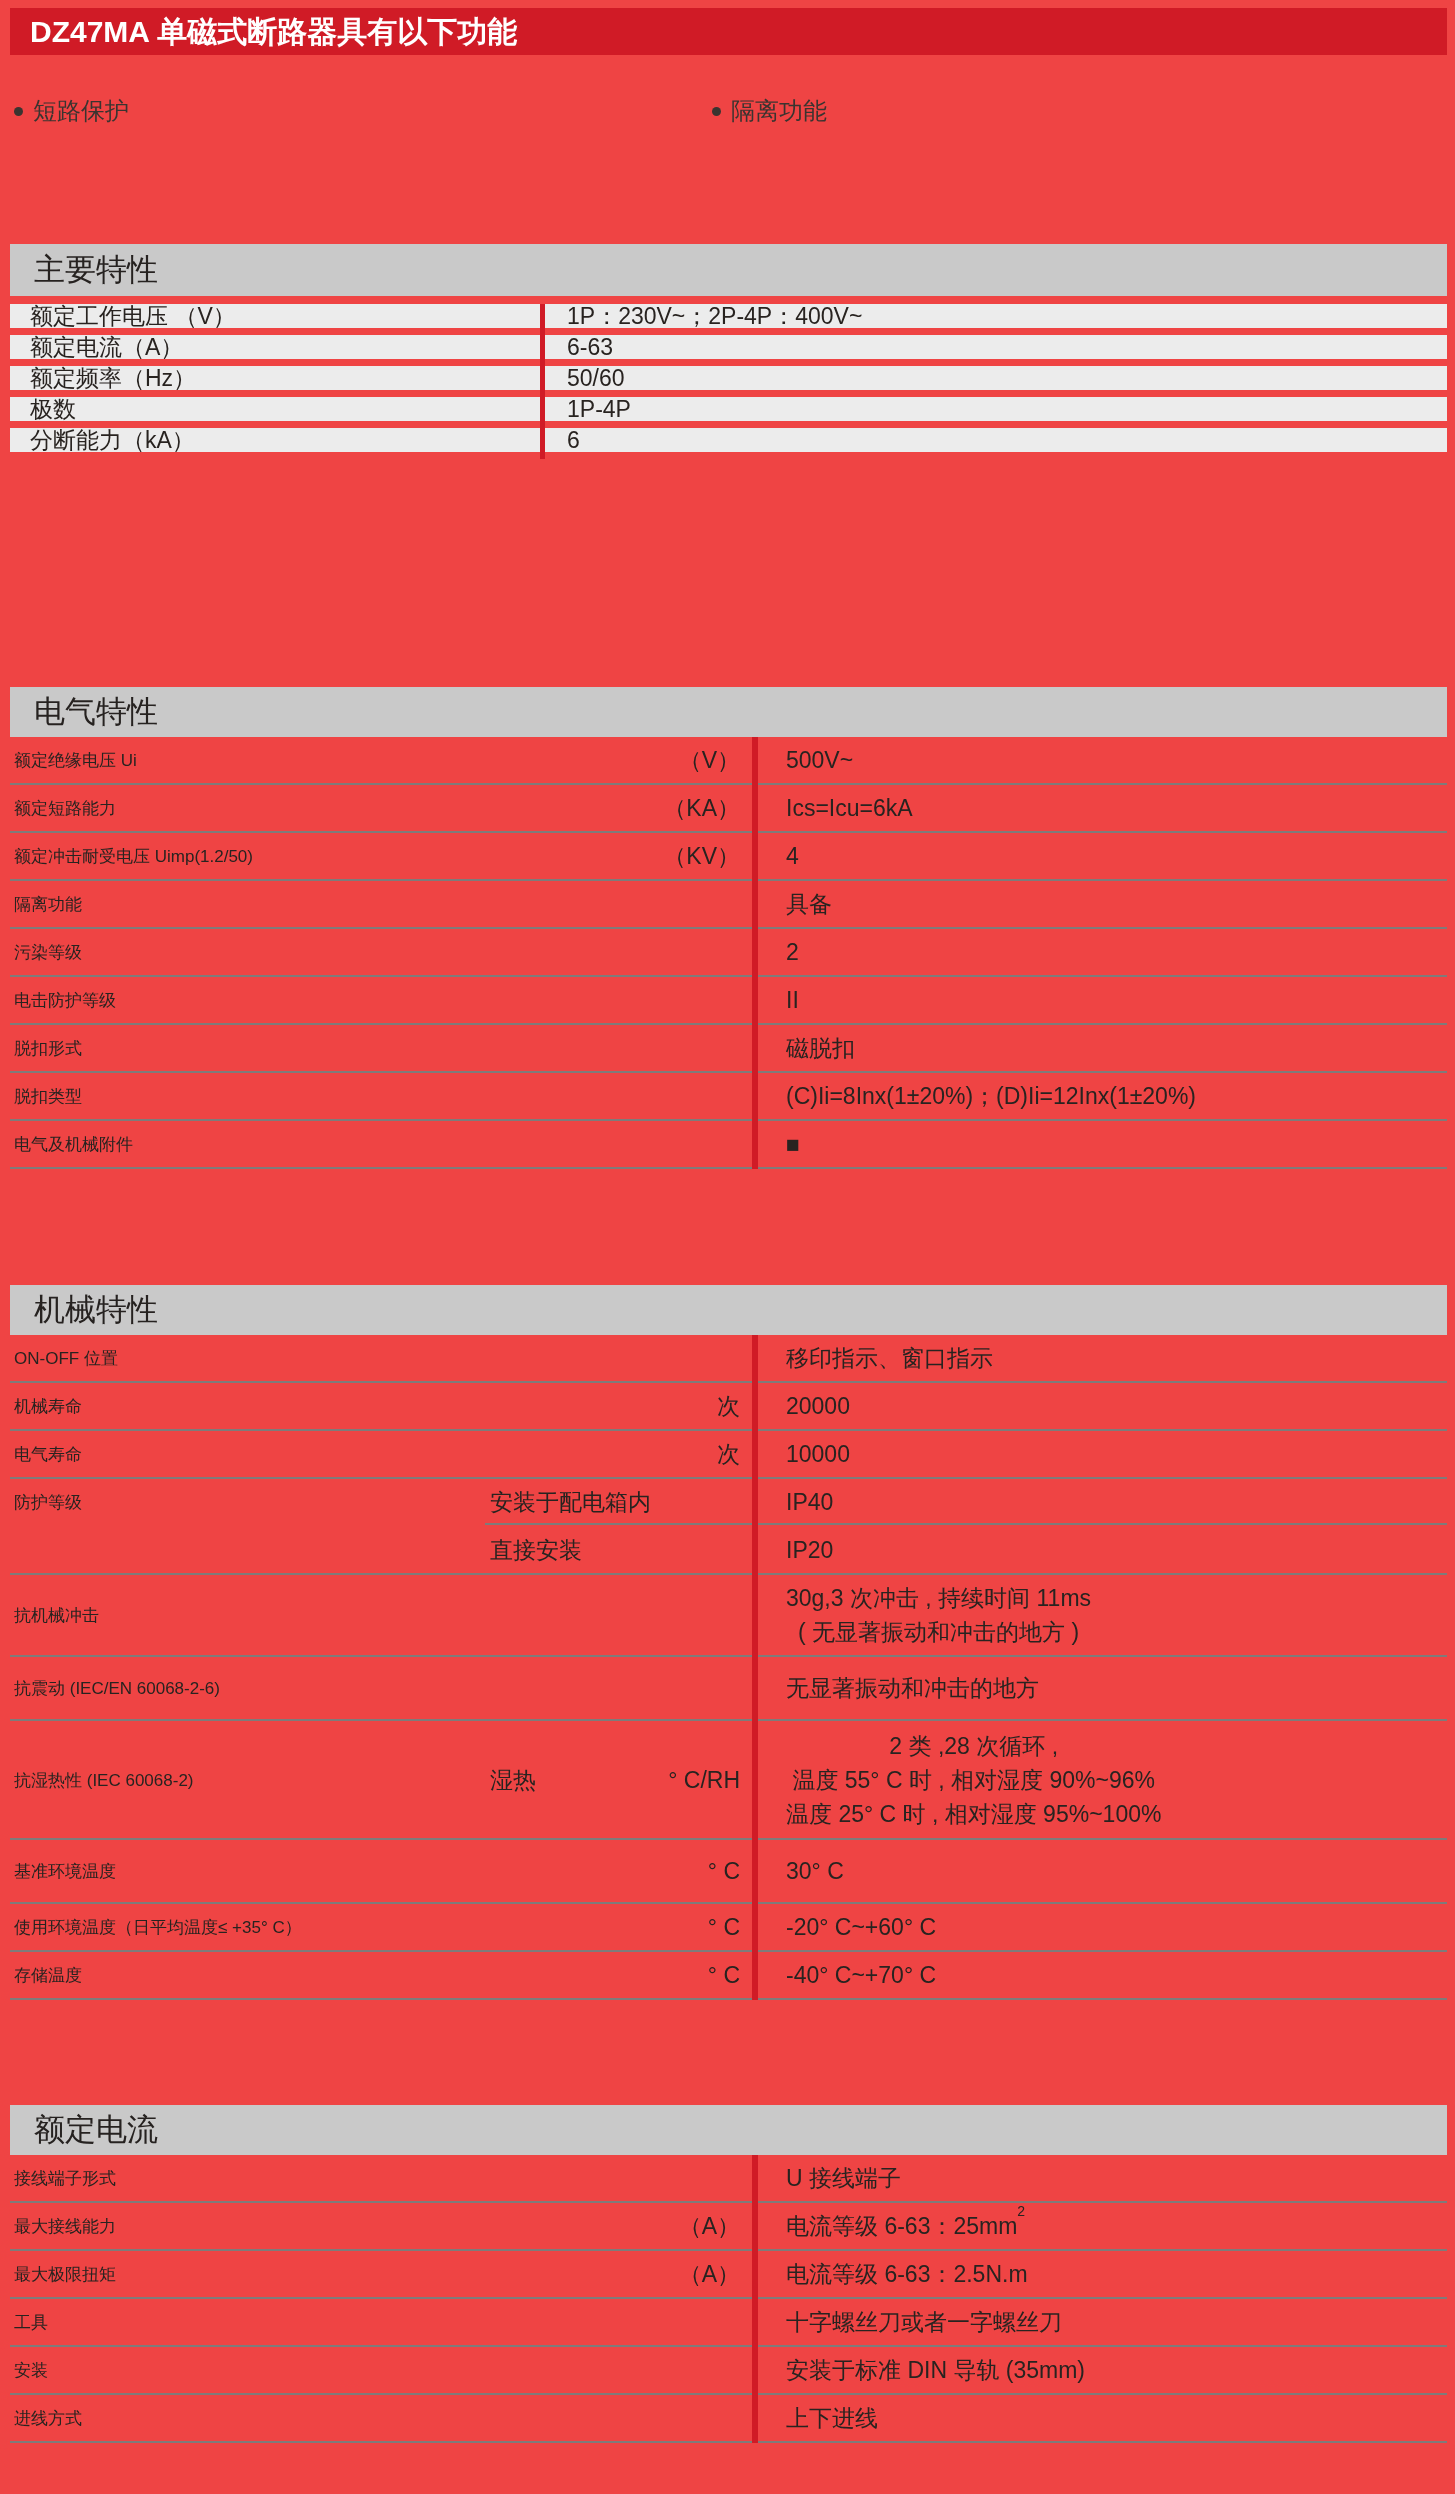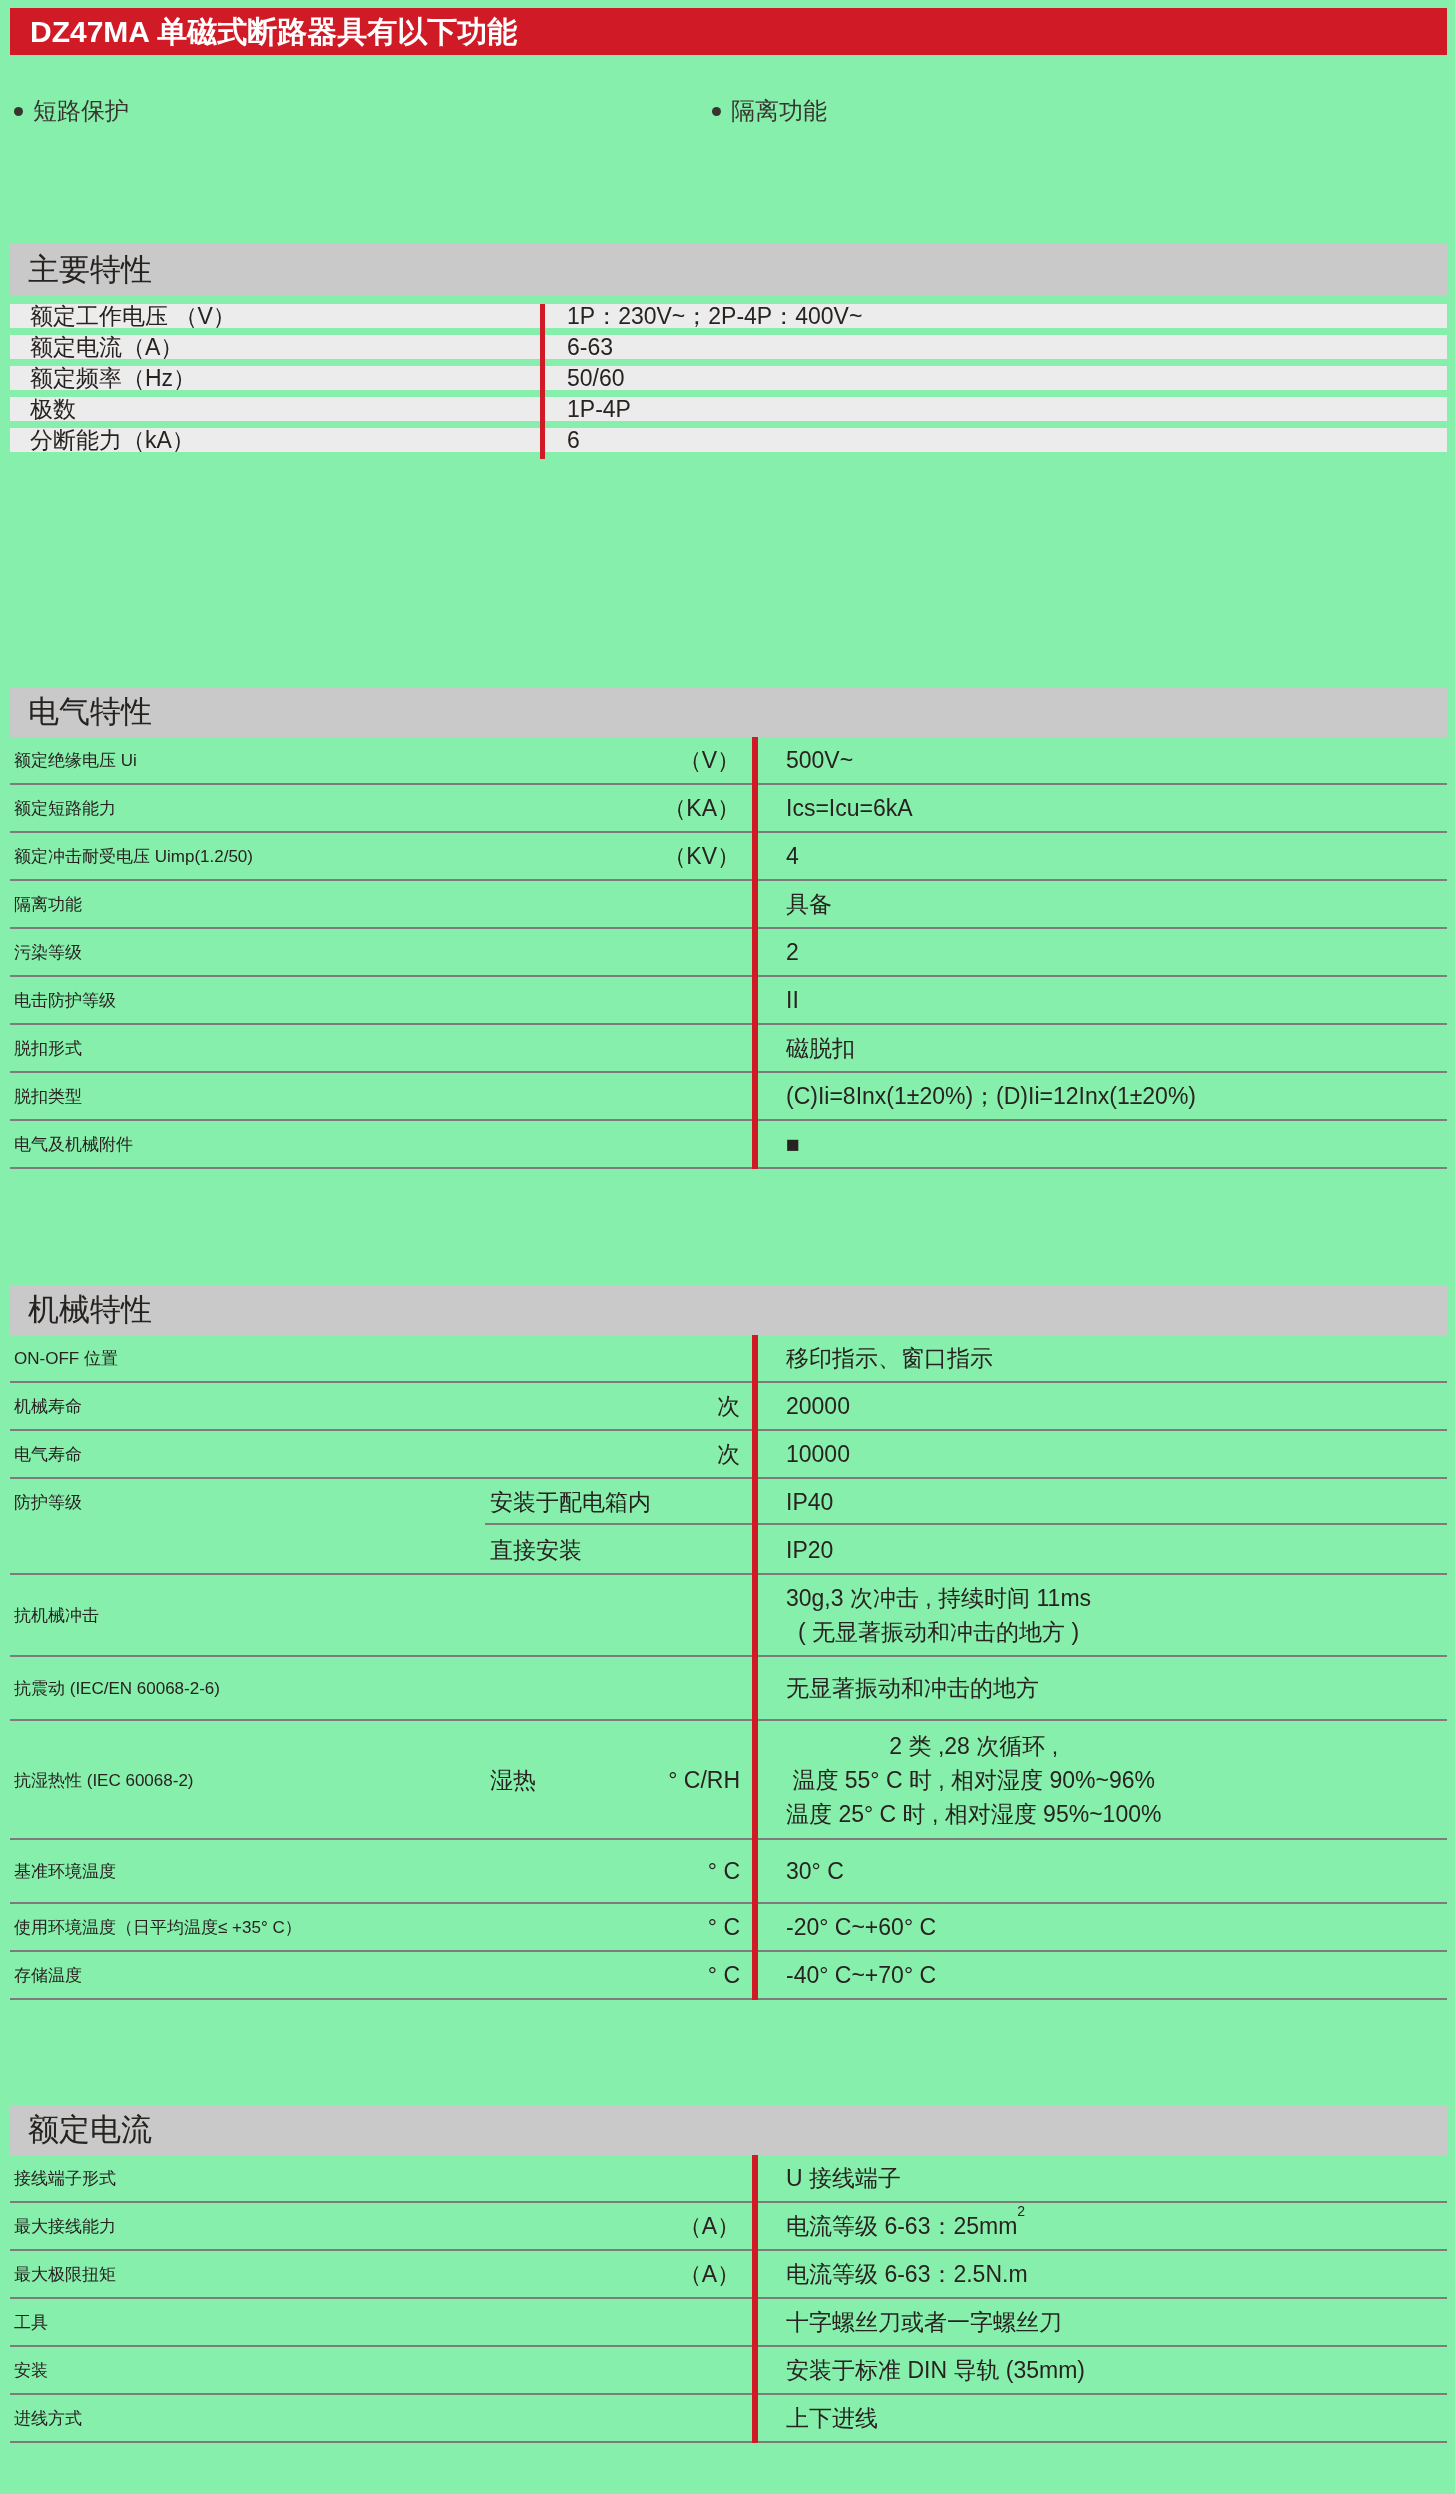--- a/index.html
+++ b/index.html
@@ -4,34 +4,34 @@
 <style>
   :root{
     --red:#d01b26;
     --bar-gray:#c9c9c9;
     --row-gray:#ececec;
     --divider:#7f7b7a;
     --ink:#282320;
   }
   *{margin:0;padding:0;box-sizing:border-box;}
   body{background:#ffffff;font-family:"Liberation Sans", sans-serif;color:var(--ink);}
-  #page{position:relative;width:1455px;height:2494px;background:#86efac;overflow:hidden;}
+  #page{position:relative;width:1455px;height:2494px;background:#ef4444;overflow:hidden;}
 
   
   .title-bar{position:absolute;left:10px;top:8px;width:1437px;height:47px;background:var(--red);
     color:#fff;font-size:30px;font-weight:bold;line-height:47px;padding-left:20px;white-space:nowrap;}
 
   
   .feature{position:absolute;top:97px;height:28px;display:flex;align-items:center;gap:10px;
     font-size:24px;color:#3a3430;white-space:nowrap;}
   .feature .dot{width:9px;height:9px;border-radius:50%;background:#3a3430;flex:0 0 auto;}
 
   
   .sec-header{position:absolute;left:10px;width:1437px;height:50px;background:var(--bar-gray);
-    font-size:31px;line-height:50px;padding-left:18px;color:#262220;white-space:nowrap;}
+    font-size:31px;line-height:50px;padding-left:24px;color:#262220;white-space:nowrap;}
 
   
   .tbl{position:absolute;left:10px;width:1437px;}
   .redline{position:absolute;top:0;height:100%;background:var(--red);z-index:3;}
 
   
   .tbl-main .mrow{position:relative;height:24px;background:var(--row-gray);margin-bottom:7px;}
   .tbl-main .mrow:last-of-type{margin-bottom:0;}
   .tbl-main .ml{position:absolute;left:20px;top:50%;transform:translateY(-50%);font-size:23px;white-space:nowrap;}
   .tbl-main .mv{position:absolute;left:557px;top:50%;transform:translateY(-50%);font-size:23px;white-space:nowrap;}

